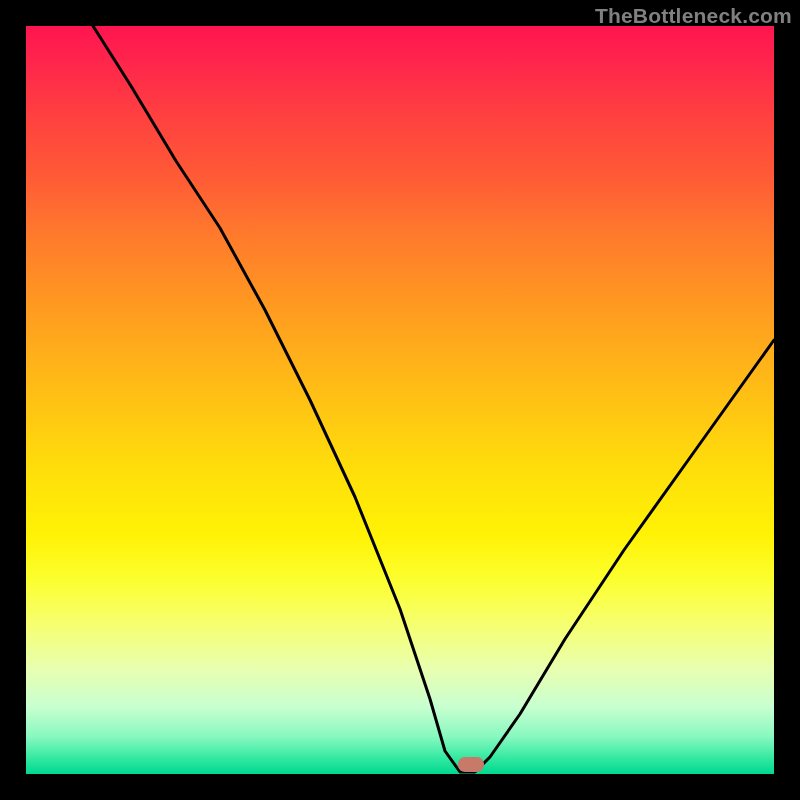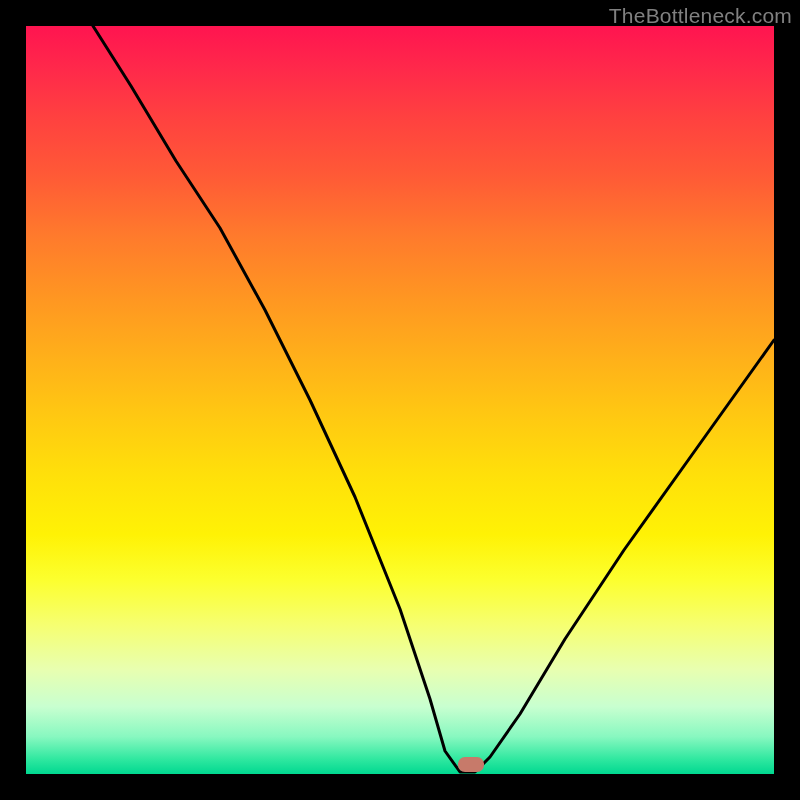--- a/index.html
+++ b/index.html
@@ -59,21 +59,21 @@
     background: #c77a6a;
     border-radius: 7px;
   }
   .watermark {
     position: absolute;
     top: 4px;
     right: 8px;
     color: #808080;
     font-size: 21px;
     letter-spacing: 0.2px;
-    font-weight: 400;
+    font-weight: 700;
   }
 </style>
 </head>
 <body>
 
 <div class="frame">
 
   <div class="plot-area">
 
     <svg class="plot-svg" viewBox="0 0 748 748" preserveAspectRatio="none">

